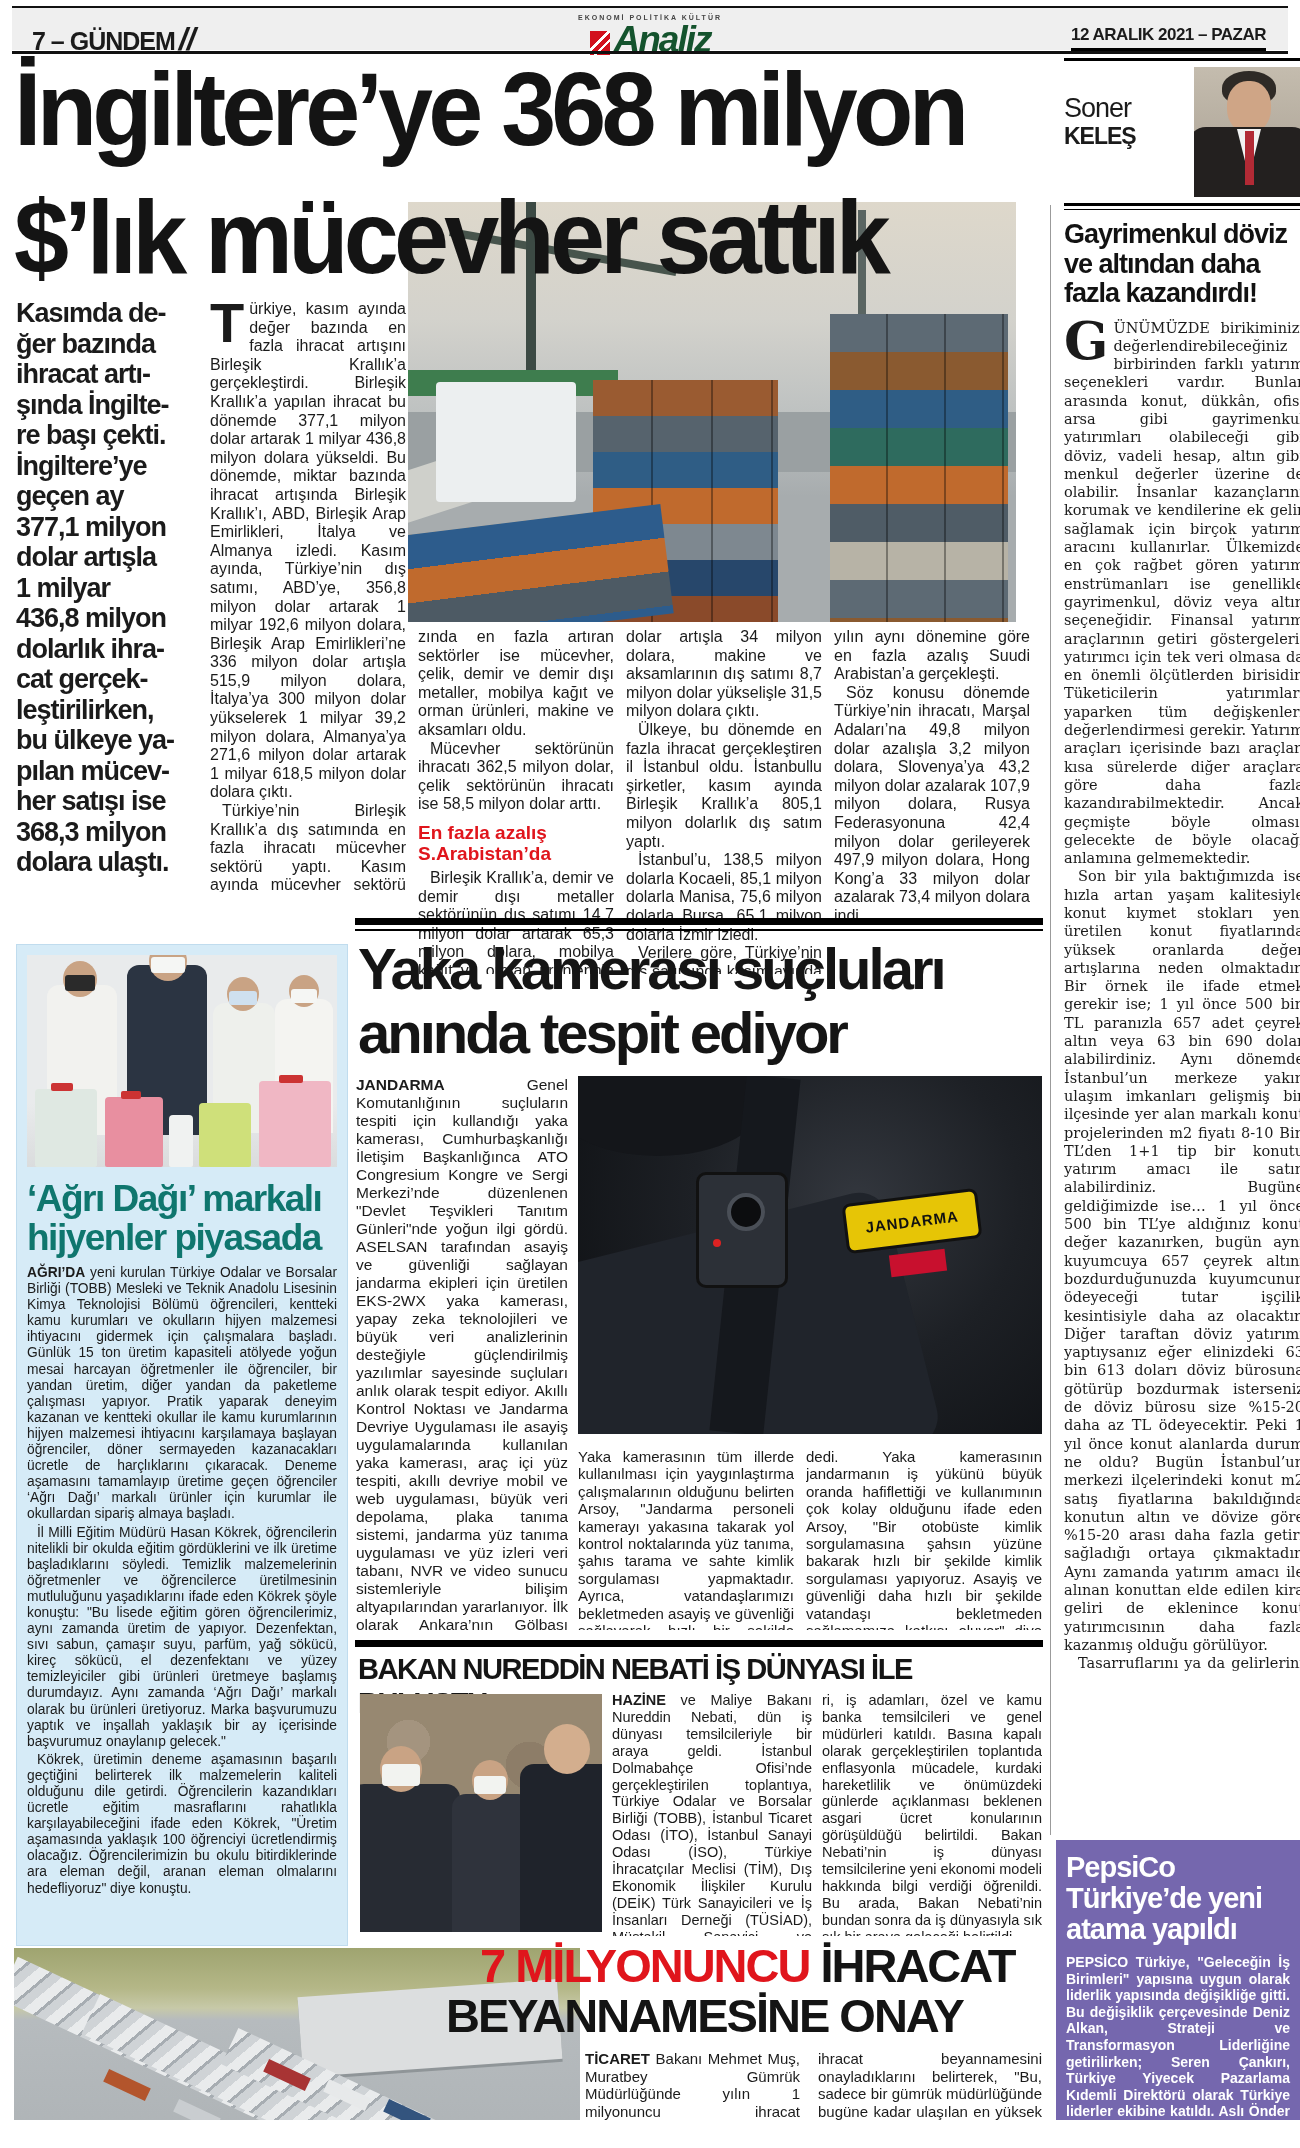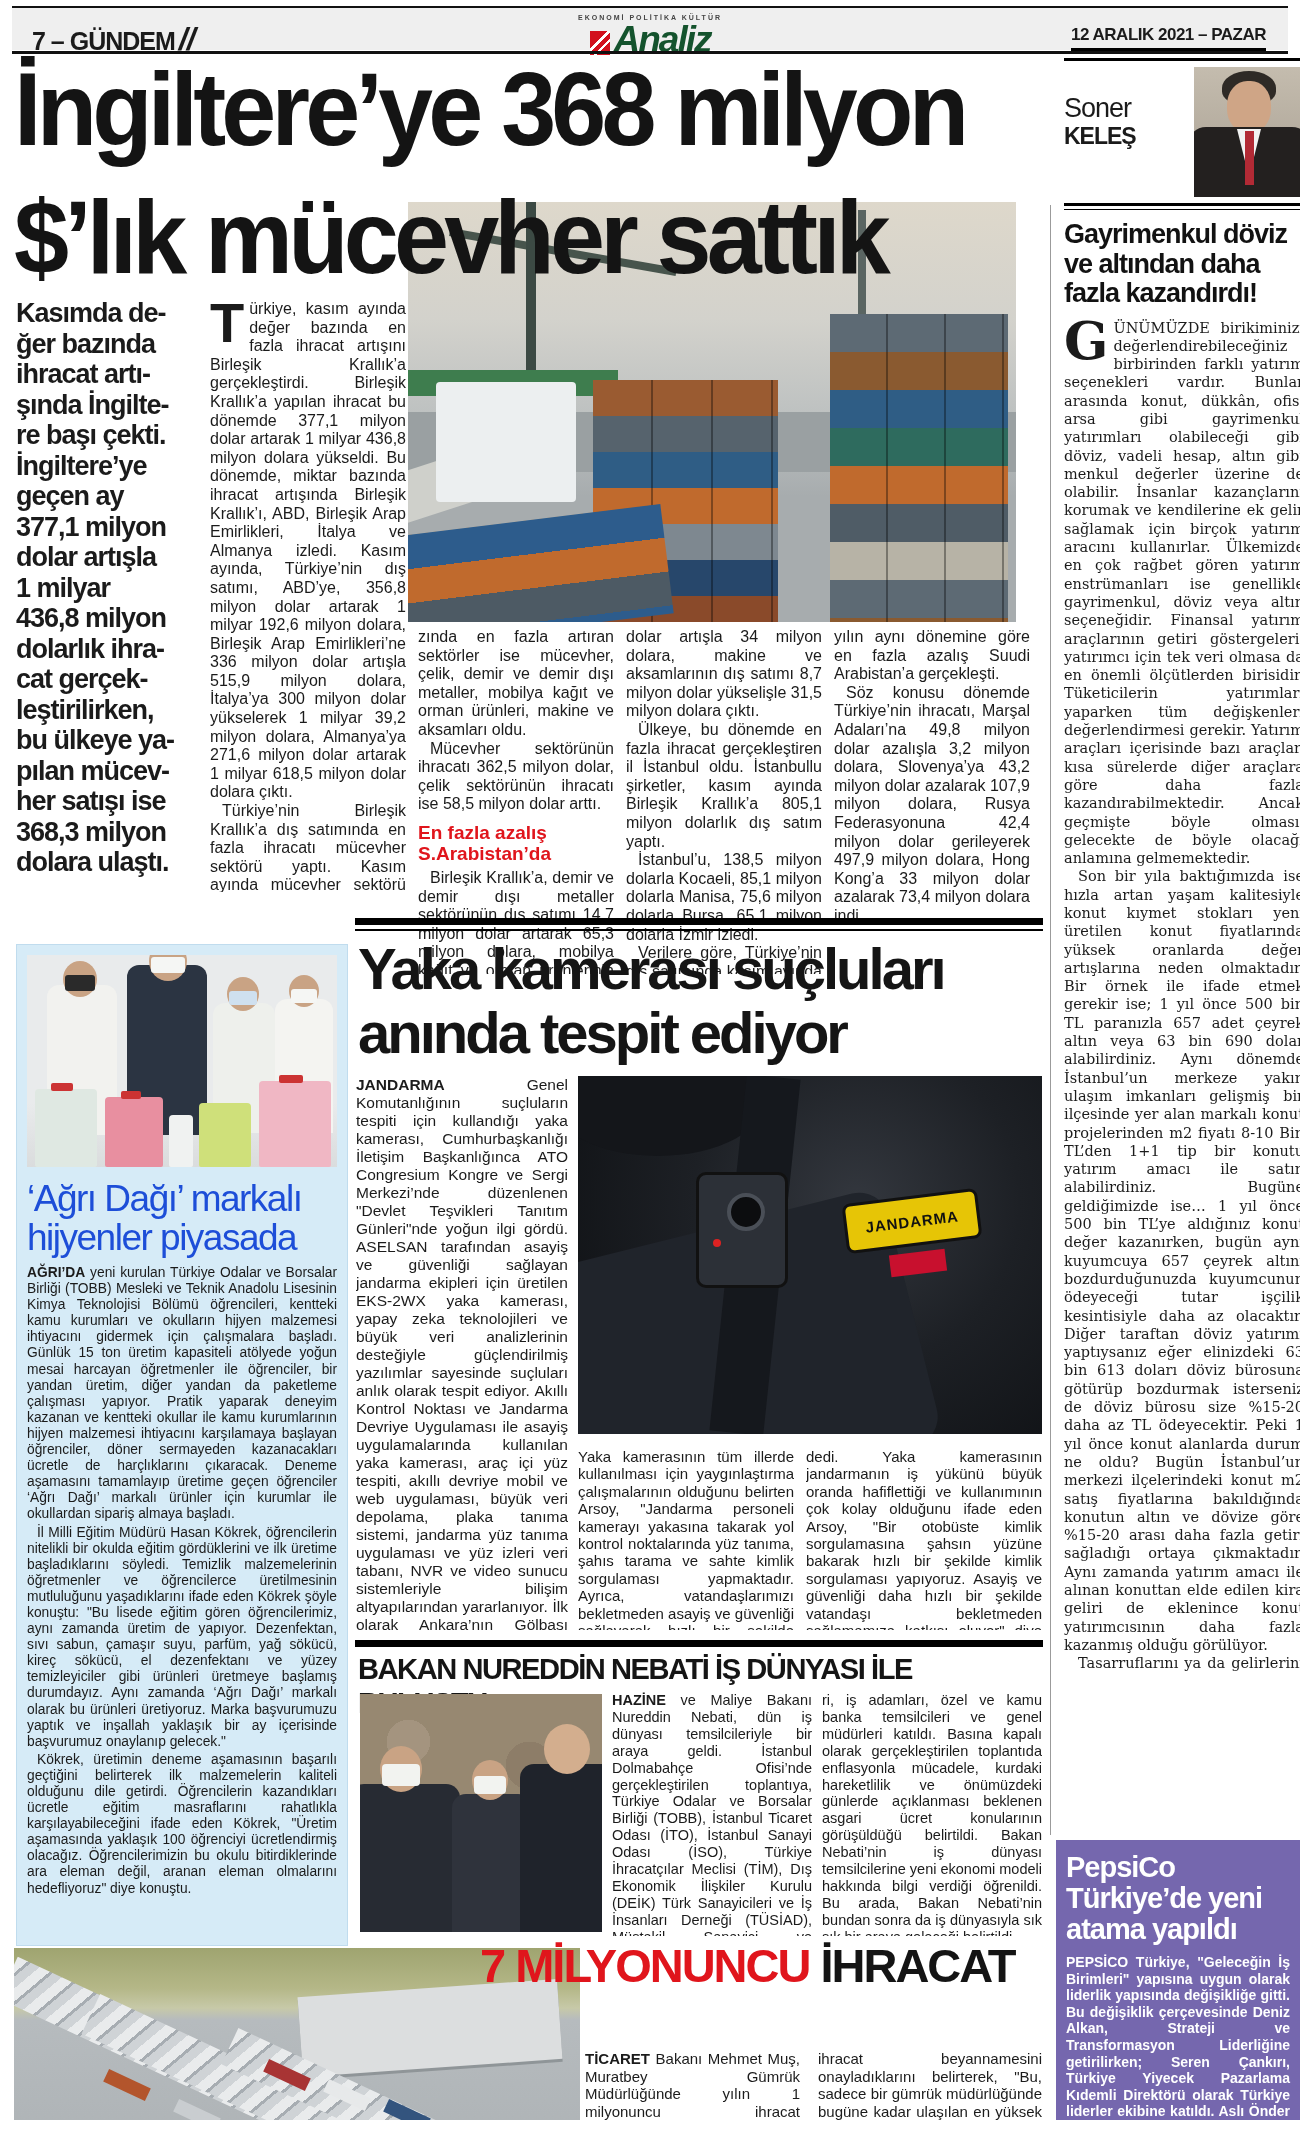--- a/index.html
+++ b/index.html
@@ -101,21 +101,21 @@
   .mc1{left:585px;width:215px;} .mc2{left:818px;width:224px;}
   
   .agri{position:absolute;left:16px;top:944px;width:332px;height:1002px;background:#d6ebf7;
      border:1px solid #c0dcee;box-sizing:border-box;padding:10px;overflow:hidden;}
   .photo-agri{position:relative;width:310px;height:212px;overflow:hidden;background:linear-gradient(180deg,#e9ebec 0 70%,#dadcdd);}
   .a-person{position:absolute;border-radius:12px 12px 0 0;}
   .a-head{position:absolute;border-radius:50%;background:#c9a384;}
   .a-mask{position:absolute;background:#f5f6f4;border-radius:3px;}
   .a-jug{position:absolute;bottom:0;border-radius:4px 4px 2px 2px;}
   .a-cap{position:absolute;background:#cc3333;height:8px;border-radius:2px;}
-  .agri-h{font-size:37px;line-height:39px;font-weight:400;letter-spacing:-1.5px;margin:12px 0 8px;color:#1d4ed8;}
+  .agri-h{font-size:37px;line-height:39px;font-weight:700;letter-spacing:-1.5px;margin:12px 0 8px;color:#0f766e;}
   .agri-body{font-size:13.8px;line-height:16.1px;text-align:justify;}
   .agri-body p{margin:0 0 2px;text-indent:10px;}
   .agri-body p.first{text-indent:0;}
   
   .vrule{position:absolute;left:1050px;top:205px;width:1px;height:1630px;background:#9b9b9b;}
   .rcol{position:absolute;left:1064px;top:58px;width:240px;}
   .r-head{border-top:3px solid #000;position:relative;height:138px;}
   .r-name1{position:absolute;left:0;top:32px;font-size:27px;font-weight:500;letter-spacing:-1px;}
   .r-name2{position:absolute;left:0;top:62px;font-size:23px;font-weight:900;letter-spacing:-1px;}
   .r-photo{position:absolute;right:0;top:6px;width:110px;height:130px;overflow:hidden;background:linear-gradient(180deg,#c4bcae,#a89f92);}
@@ -294,20 +294,21 @@
     <div class="t-canopy" style="left:-20px;top:70px;width:300px;height:46px;transform:rotate(25deg);"></div>
     <div class="t-canopy" style="left:60px;top:120px;width:360px;height:44px;transform:rotate(25deg);"></div>
     <div class="t-canopy" style="left:200px;top:150px;width:340px;height:40px;transform:rotate(25deg);"></div>
     <div class="t-truck" style="left:250px;top:120px;background:#a83434;"></div>
     <div class="t-truck" style="left:310px;top:140px;background:#e7e9ea;"></div>
     <div class="t-truck" style="left:370px;top:160px;background:#33547e;"></div>
     <div class="t-truck" style="left:160px;top:160px;background:#c9cdd0;"></div>
     <div class="t-truck" style="left:90px;top:130px;background:#b3552c;"></div>
   </div>
   <div class="milyon-h milh1"><span class="red">7 MİLYONUNCU</span><span class="blk"> İHRACAT</span></div>
+  <div class="milyon-h milh2 blk">BEYANNAMESİNE ONAY</div>
   <div class="mcol mc1">
     <b class="lead">TİCARET</b><span> Bakanı Mehmet Muş, Muratbey Gümrük Müdürlüğünde yılın 1 milyonuncu ihracat beyannamesini onayladıklarını bildirdi. Muş, Twitter hesabından yaptığı paylaşımda, Muratbey Gümrük Müdürlüğünde yılın 1 milyonuncu</span>
   </div>
   <div class="mcol mc2">ihracat beyannamesini onayladıklarını belirterek, "Bu, sadece bir gümrük müdürlüğünde bugüne kadar ulaşılan en yüksek rakam. İhracatta hedefleri birer birer aşacak, başarıları sürdüreceğiz." ifadelerini kullandı.</div>
 
   <div class="vrule"></div>
   <div class="rcol">
     <div class="r-head">
       <div class="r-name1">Soner</div>
       <div class="r-name2">KELEŞ</div>

